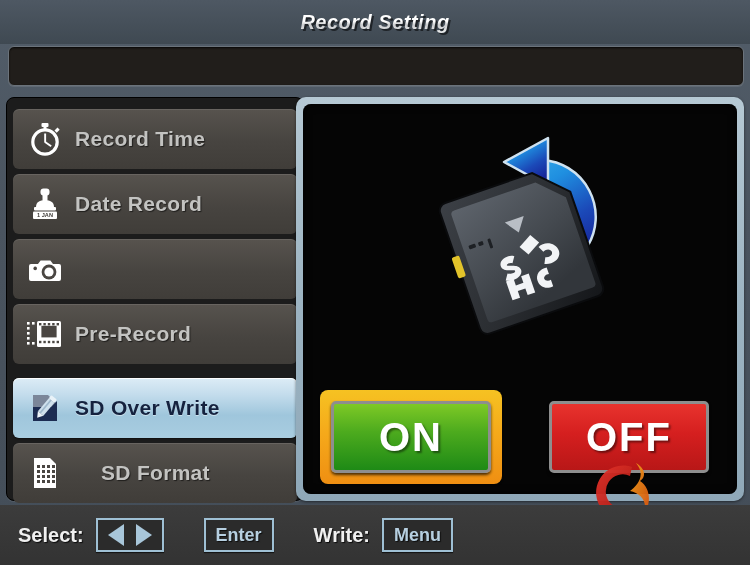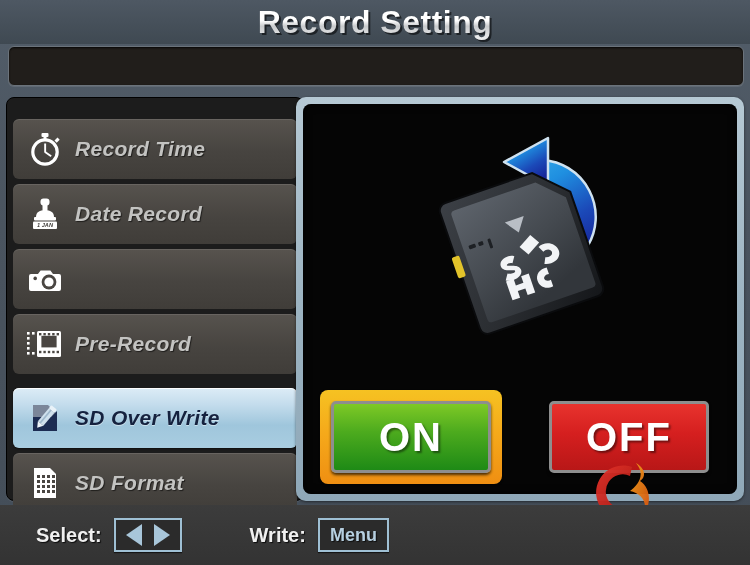--- a/index.html
+++ b/index.html
@@ -15,59 +15,59 @@
     background:linear-gradient(180deg,#525d69 0%,#4a545f 40%,#434d58 100%);
   }
 
   
   #titlebar{
     position:absolute;left:0;top:0;width:750px;height:44px;
     background:linear-gradient(180deg,#4e5863 0%,#3f4952 100%);
     display:flex;align-items:center;justify-content:center;
   }
   #page-title{
-    font-size:32px;font-weight:bold;letter-spacing:.5px;
+    font-size:20px;font-weight:bold;letter-spacing:.5px;
     color:#ffffff;
     background:linear-gradient(180deg,#ffffff 0%,#ffffff 45%,#c9cbcd 60%,#f2f3f4 100%);
     -webkit-background-clip:text;background-clip:text;
     -webkit-text-fill-color:transparent;
     filter:drop-shadow(2px 2px 0px rgba(0,0,0,.55));
+    font-style:italic;
   }
 
   
   #statusbar{
     position:absolute;left:8px;top:46px;width:734px;height:38px;
     background:#211e1b;
     border:1px solid #6b737b;
     border-radius:6px;
     box-shadow:inset 0 1px 2px rgba(0,0,0,.8),0 1px 0 rgba(255,255,255,.10);
   }
 
   
   #menu-panel{
     position:absolute;left:6px;top:97px;width:298px;height:404px;
     background:#1c1c1c;
     border-radius:8px;
     border:1px solid #000;
-    padding:21px 6px;
+    padding:11px 6px;
     box-sizing:border-box;
     box-shadow:0 1px 0 rgba(255,255,255,.08);
-    font-style:italic;
   }
   .menu-item{
     position:relative;
     height:60px;margin-bottom:5px;
     border-radius:6px;
     display:flex;align-items:center;
     padding-left:12px;
     box-sizing:border-box;
     background:linear-gradient(180deg,#57534e 0%,#474440 55%,#403d39 100%);
     box-shadow:inset 0 1px 0 rgba(255,255,255,.10);
   }
-  .menu-item:last-child{margin-bottom:16px;}
+  .menu-item:last-child{margin-bottom:16px;gap:26px;}
   .menu-item.selected{
     background:linear-gradient(180deg,#dcecf6 0%,#c3dcec 28%,#9fc6dc 62%,#a9cde0 100%);
     box-shadow:inset 0 1px 0 rgba(255,255,255,.9),0 1px 2px rgba(0,0,0,.5);
     margin-top:14px;
   }
   .mi-icon{
     width:40px;height:40px;flex:0 0 40px;
     display:flex;align-items:center;justify-content:center;
     margin-right:10px;
   }
@@ -151,21 +151,21 @@
     font-size:30px;font-weight:bold;color:#c8201a;
     letter-spacing:2px;
     text-shadow:0 1px 2px rgba(0,0,0,.7);
   }
 
   
   #footer{
     position:absolute;left:0;bottom:0;width:750px;height:60px;
     background:linear-gradient(180deg,#3c3c3c 0%,#333333 100%);
     display:flex;align-items:center;
-    padding-left:36px;box-sizing:border-box;
+    padding-left:18px;box-sizing:border-box;
     gap:12px;
   }
   .foot-label{
     font-size:20px;font-weight:bold;color:#f0f0f0;
     text-shadow:1px 1px 1px rgba(0,0,0,.8);
   }
   .keybox{
     border:2px solid #9fc0d4;
     background:#2b2b2b;
     height:34px;box-sizing:border-box;
@@ -404,20 +404,23 @@
     <div id="wm-cn">创意无线</div>
   </div>
 
   <div id="footer">
     <span class="foot-label">Select:</span>
     <div class="keybox">
       <span class="tri tri-left"></span>
       <span class="tri tri-right"></span>
     </div>
     <span class="gap-lg"></span>
+    <div class="keybox">
+      <span class="ktext">Enter</span>
+    </div>
     <span class="gap-lg"></span>
     <span class="foot-label">Write:</span>
     <div class="keybox">
       <span class="ktext">Menu</span>
     </div>
   </div>
 
 </div>
 
 </body></html>

